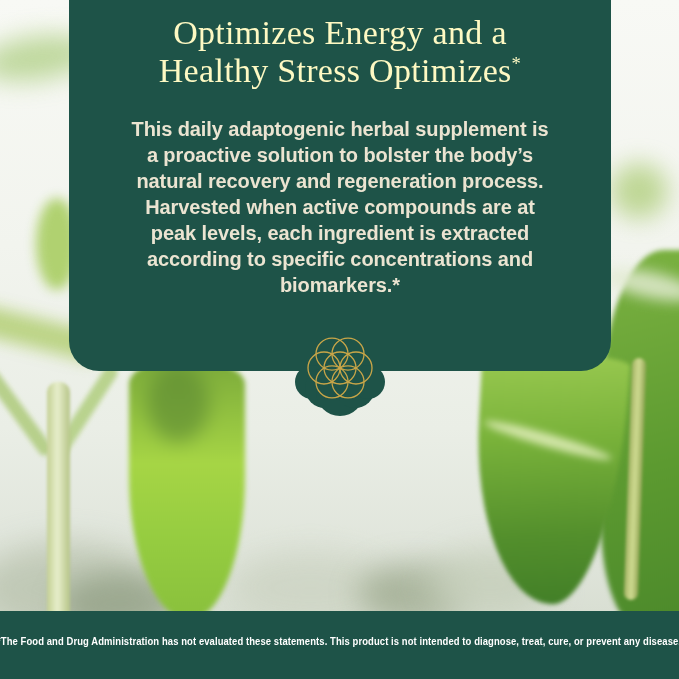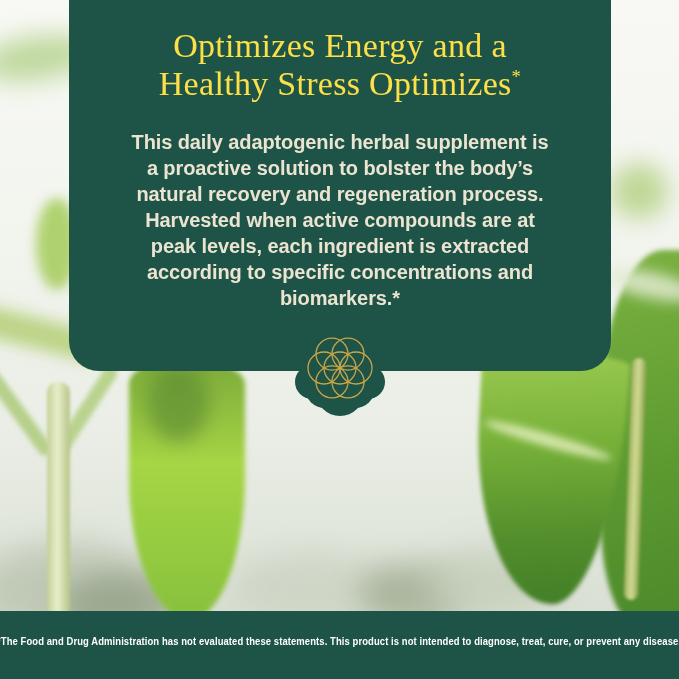--- a/index.html
+++ b/index.html
@@ -45,23 +45,23 @@
   .bokeh-3 { left:228px; top:552px; width:165px; height:72px; background:#ced5c5; filter:blur(16px); opacity:.9;  border-radius:50%; }
   .bokeh-4 { left:358px; top:563px; width:112px; height:62px; background:#97a487; filter:blur(15px); opacity:.7;  border-radius:50%; }
   .bokeh-5 { left:428px; top:548px; width:125px; height:72px; background:#c6cfbb; filter:blur(16px); opacity:.85; border-radius:50%; }
 
   
   .card {
     position:absolute; left:69px; top:0; width:542px; height:371px;
     background:#1E5348; border-radius:0 0 30px 30px; z-index:5; text-align:center;
   }
   .card-title {
-    margin:0; padding-top:27px;
+    margin:0; padding-top:14px;
     font-family:"Liberation Serif", serif; font-weight:400;
-    font-size:34px; line-height:1.13; letter-spacing:.3px; color:#fde047;
+    font-size:34px; line-height:1.13; letter-spacing:.3px; color:#fef9c3;
   }
   .card-title sup { font-size:.55em; vertical-align:super; }
   .card-body {
     margin:25px 0 0; font-size:20px; font-weight:700; letter-spacing:-.1px;
     line-height:1.3; color:#EBE4D1; white-space:pre; text-align:center;
   }
 
   
   .badge-svg { position:absolute; left:290px; top:330px; z-index:6; }
 

